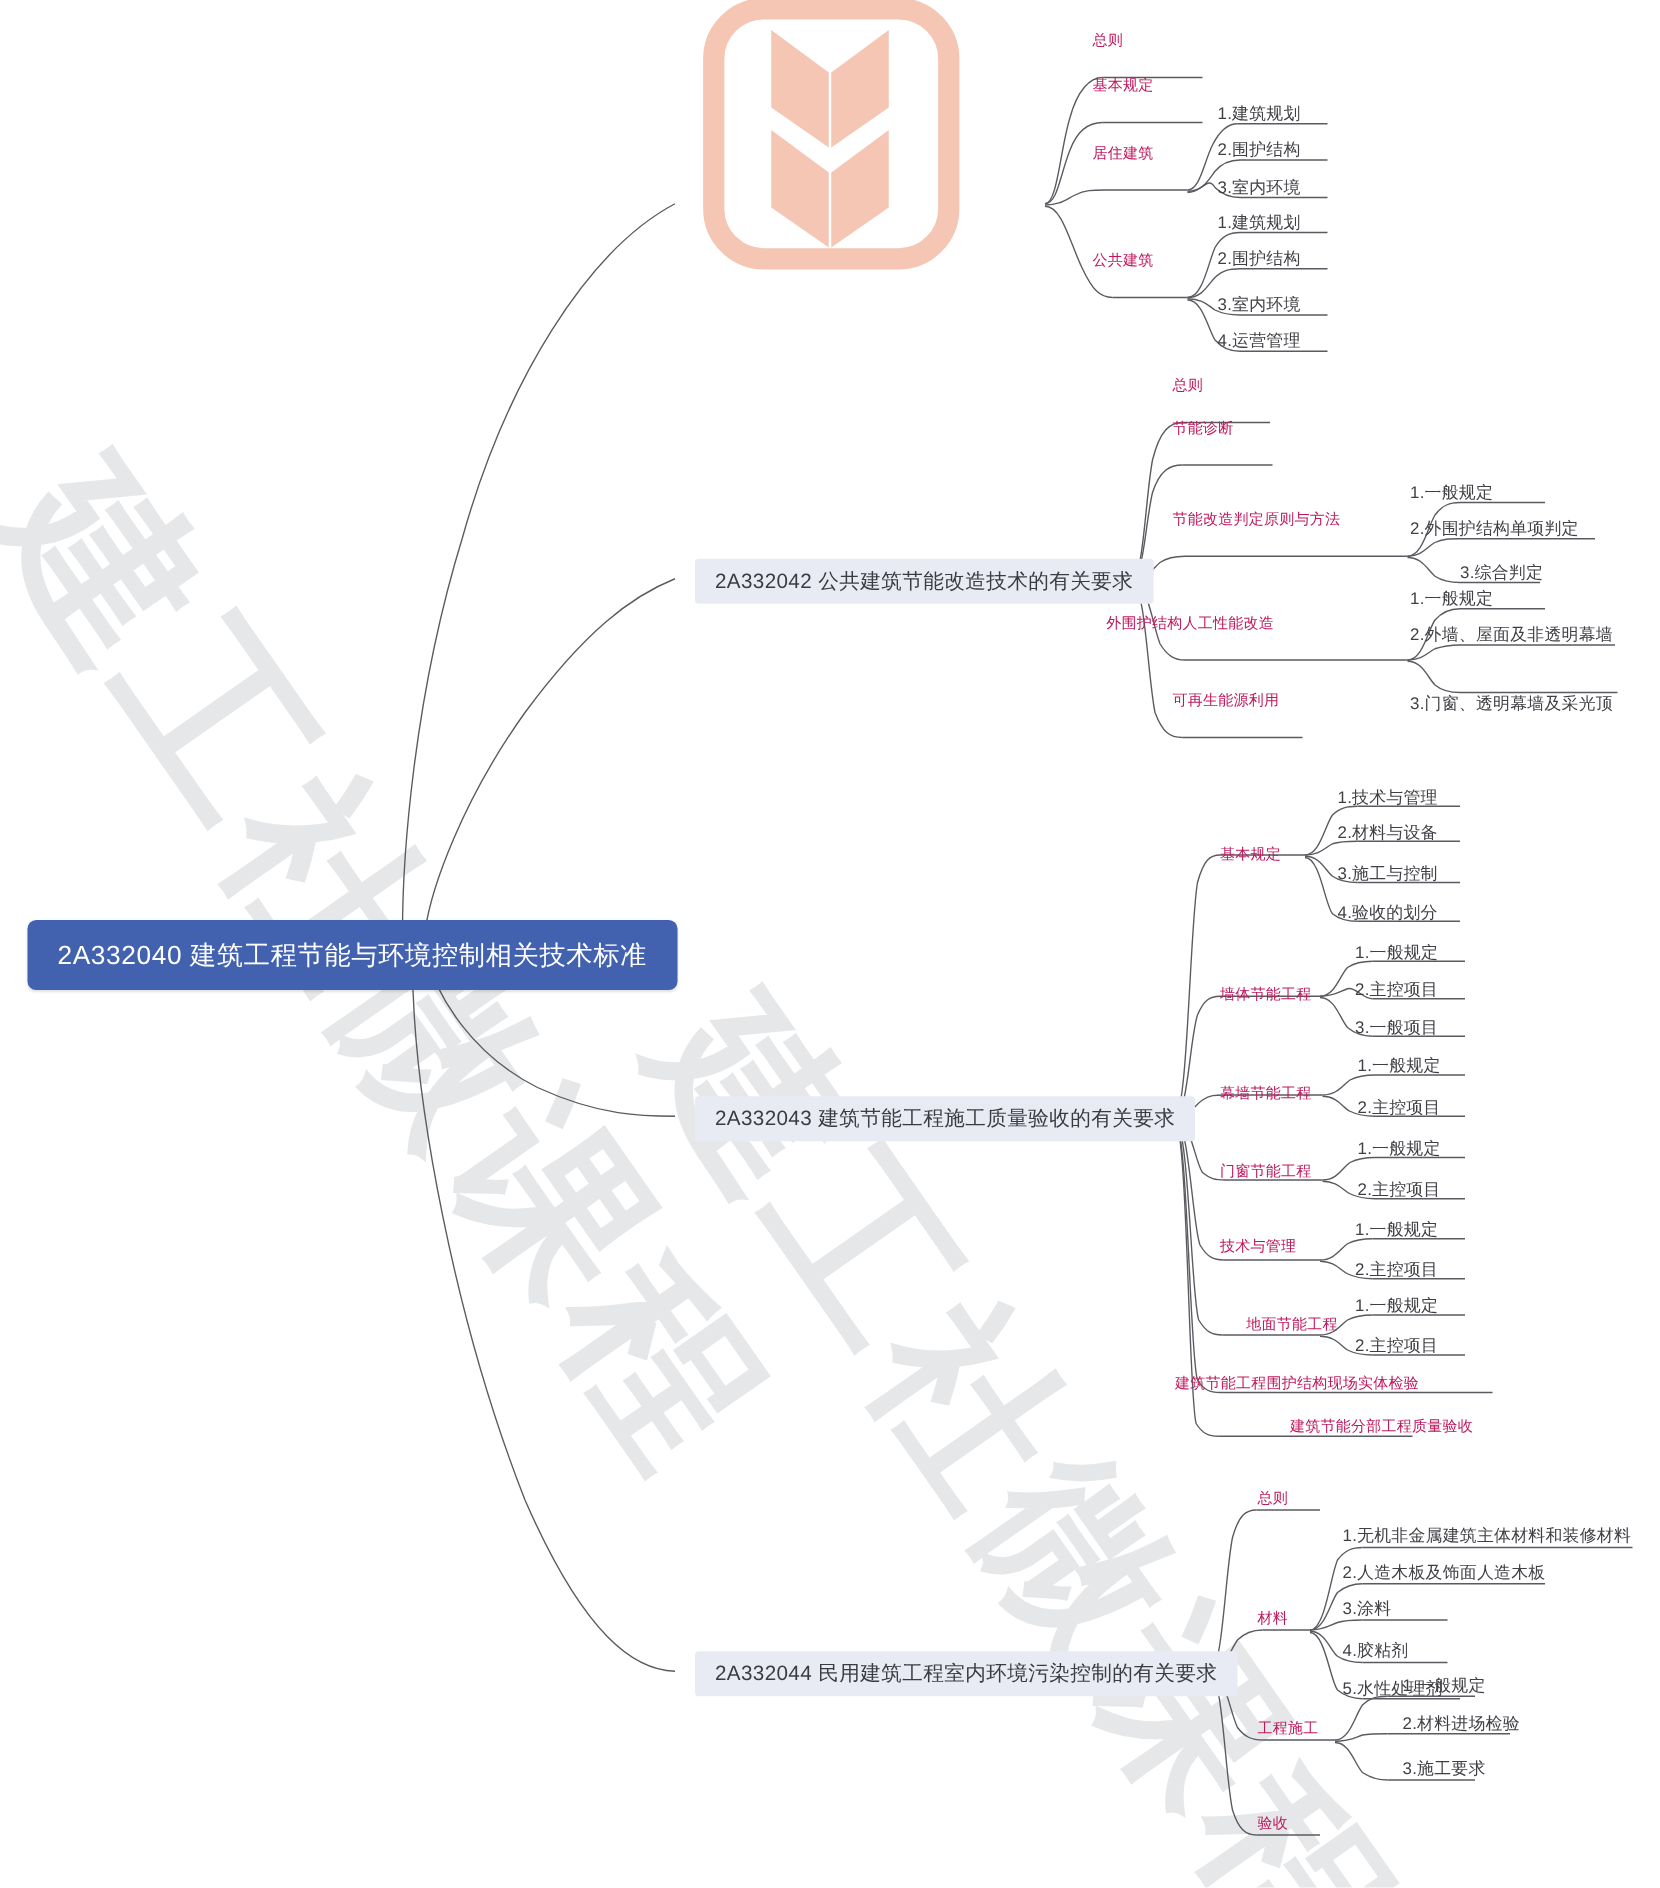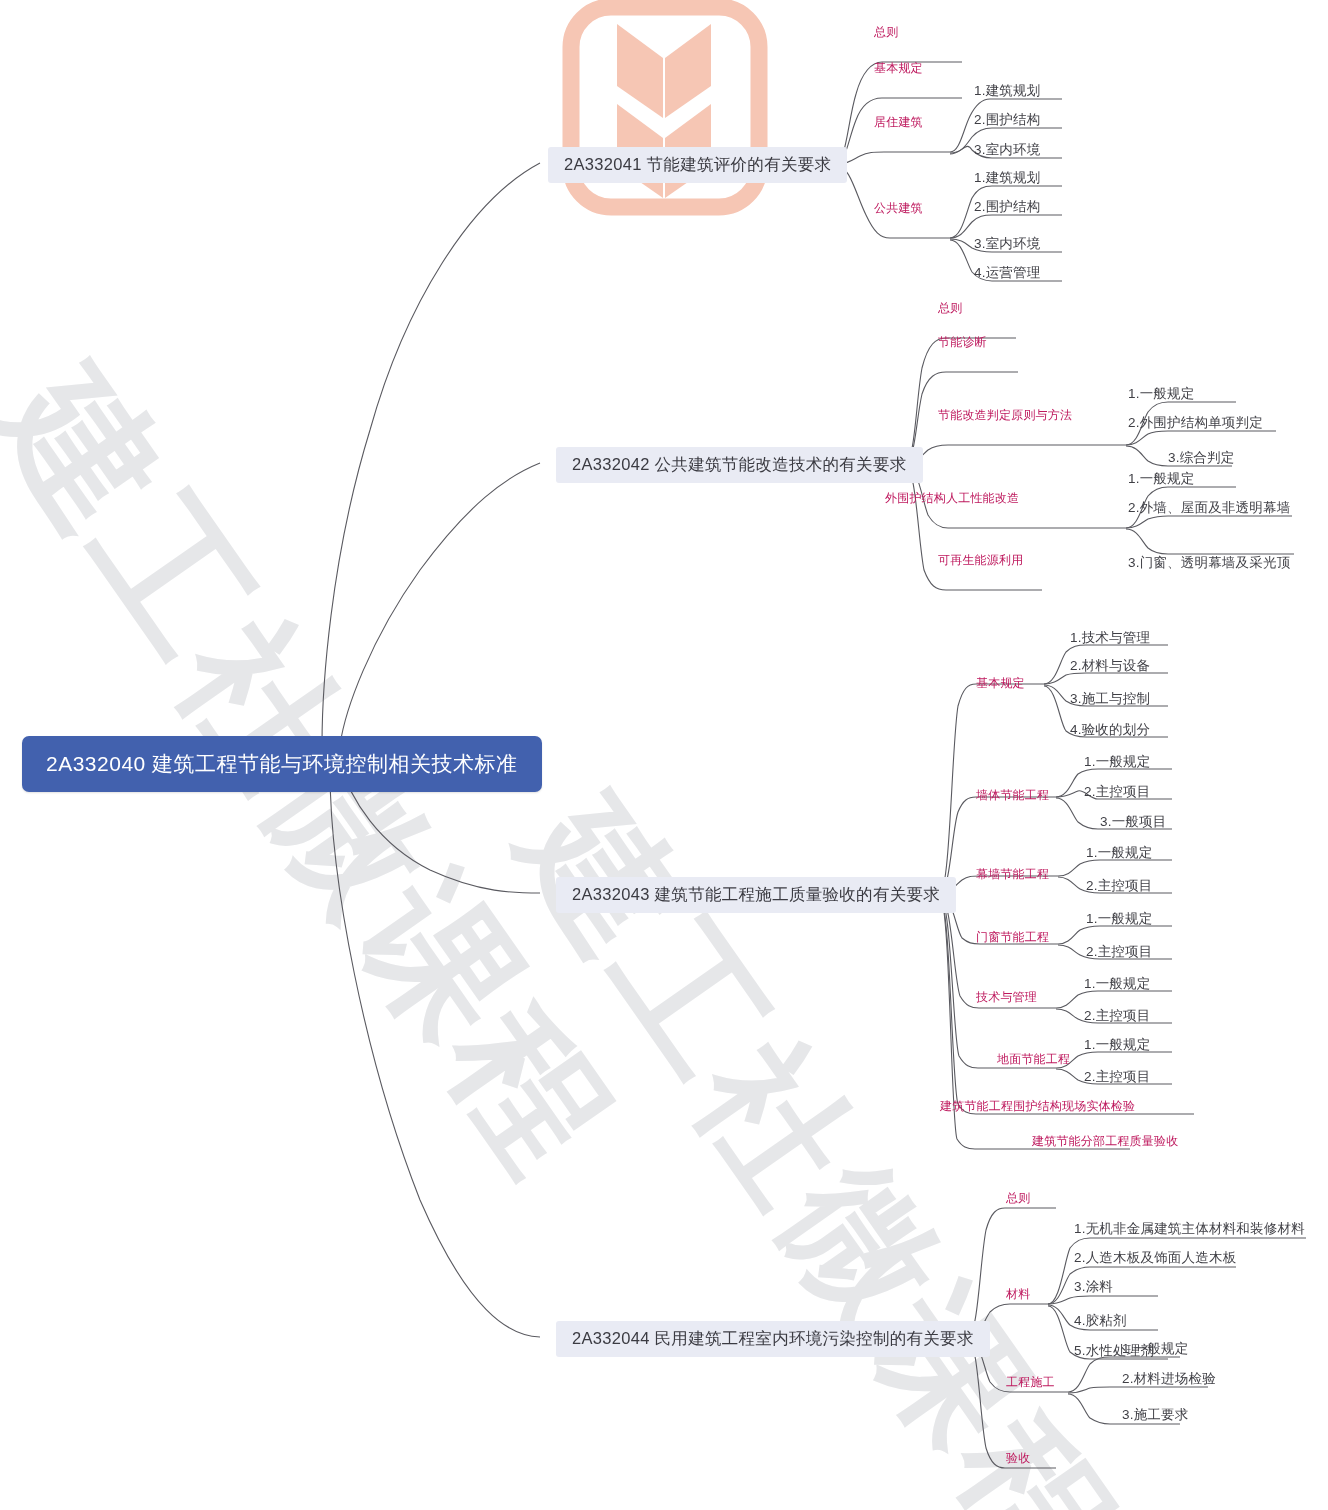--- a/index.html
+++ b/index.html
@@ -192,21 +192,20 @@
     <path d="M1068,1392 C1080,1392 1084,1372 1090,1364 C1096,1358 1102,1357 1110,1357"></path>
     <line x1="1110" y1="1357" x2="1180" y2="1357"></line>
     <path d="M1068,1393 C1080,1393 1084,1390 1090,1388 C1096,1387 1102,1387 1110,1387"></path>
     <line x1="1110" y1="1387" x2="1208" y2="1387"></line>
     <path d="M1068,1394 C1080,1394 1084,1412 1090,1418 C1096,1422 1102,1424 1110,1424"></path>
     <line x1="1110" y1="1424" x2="1180" y2="1424"></line>
   </svg>
 
   <div class="node root" style="left:22px;top:724px;">2A332040 建筑工程节能与环境控制相关技术标准</div>
 
-  <div class="node topic" style="left:548px;top:147px;">2A332041 节能建筑评价的有关要求</div>
 
   <div class="node sub" style="left:874px;top:24px;">总则</div>
   <div class="node sub" style="left:874px;top:60px;">基本规定</div>
   <div class="node sub" style="left:874px;top:114px;">居住建筑</div>
   <div class="node sub" style="left:874px;top:200px;">公共建筑</div>
 
   <div class="node leaf" style="left:974px;top:82px;">1.建筑规划</div>
   <div class="node leaf" style="left:974px;top:111px;">2.围护结构</div>
   <div class="node leaf" style="left:974px;top:141px;">3.室内环境</div>
 
@@ -242,21 +241,21 @@
   <div class="node sub" style="left:940px;top:1098px;">建筑节能工程围护结构现场实体检验</div>
   <div class="node sub" style="left:992px;top:1133px;margin-left:40px;">建筑节能分部工程质量验收</div>
 
   <div class="node leaf" style="left:1070px;top:629px;">1.技术与管理</div>
   <div class="node leaf" style="left:1070px;top:657px;">2.材料与设备</div>
   <div class="node leaf" style="left:1070px;top:690px;">3.施工与控制</div>
   <div class="node leaf" style="left:1070px;top:721px;">4.验收的划分</div>
 
   <div class="node leaf" style="left:1084px;top:753px;">1.一般规定</div>
   <div class="node leaf" style="left:1084px;top:783px;">2.主控项目</div>
-  <div class="node leaf" style="left:1084px;top:813px;margin-left:16px;">3.一般项目</div>
+  <div class="node leaf" style="left:1084px;top:813px;">3.一般项目</div>
 
   <div class="node leaf" style="left:1086px;top:844px;">1.一般规定</div>
   <div class="node leaf" style="left:1086px;top:877px;">2.主控项目</div>
 
   <div class="node leaf" style="left:1086px;top:910px;">1.一般规定</div>
   <div class="node leaf" style="left:1086px;top:943px;">2.主控项目</div>
 
   <div class="node leaf" style="left:1084px;top:975px;">1.一般规定</div>
   <div class="node leaf" style="left:1084px;top:1007px;">2.主控项目</div>
 

